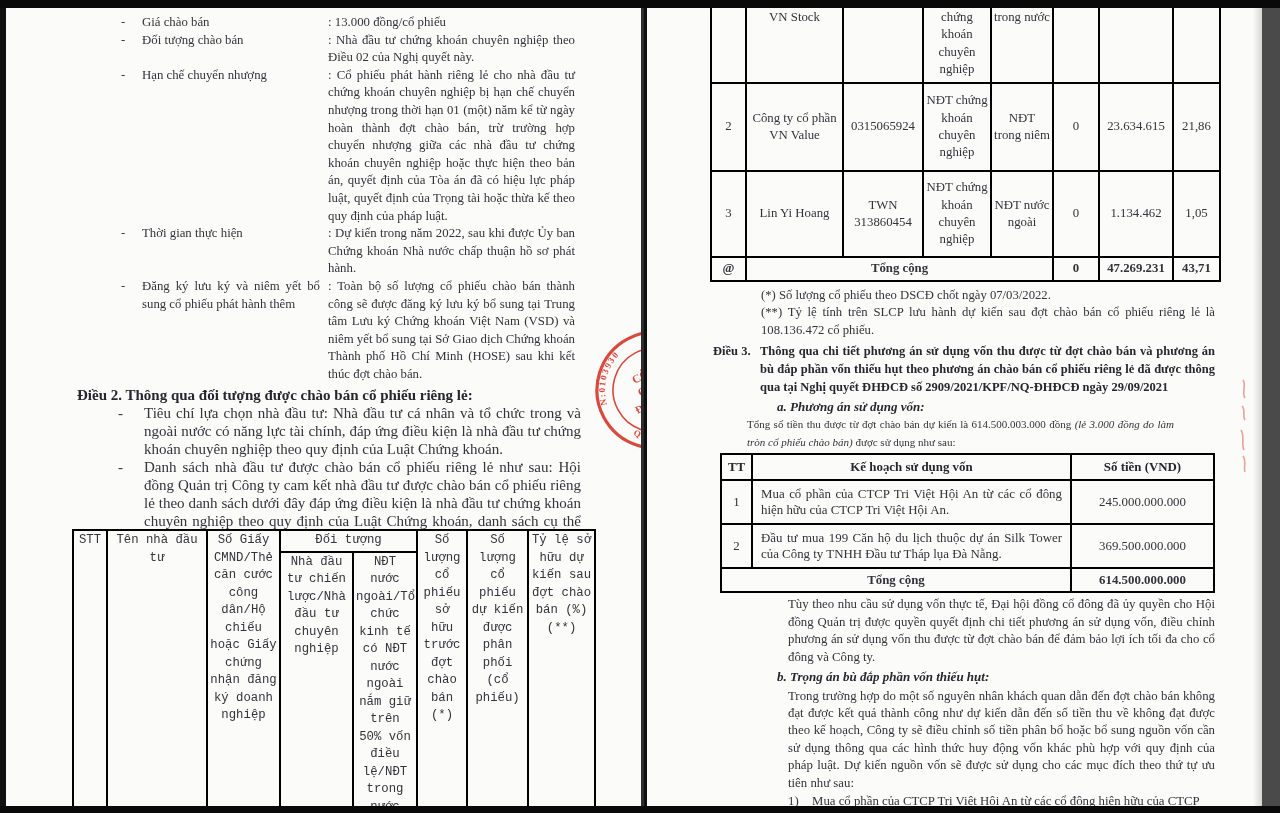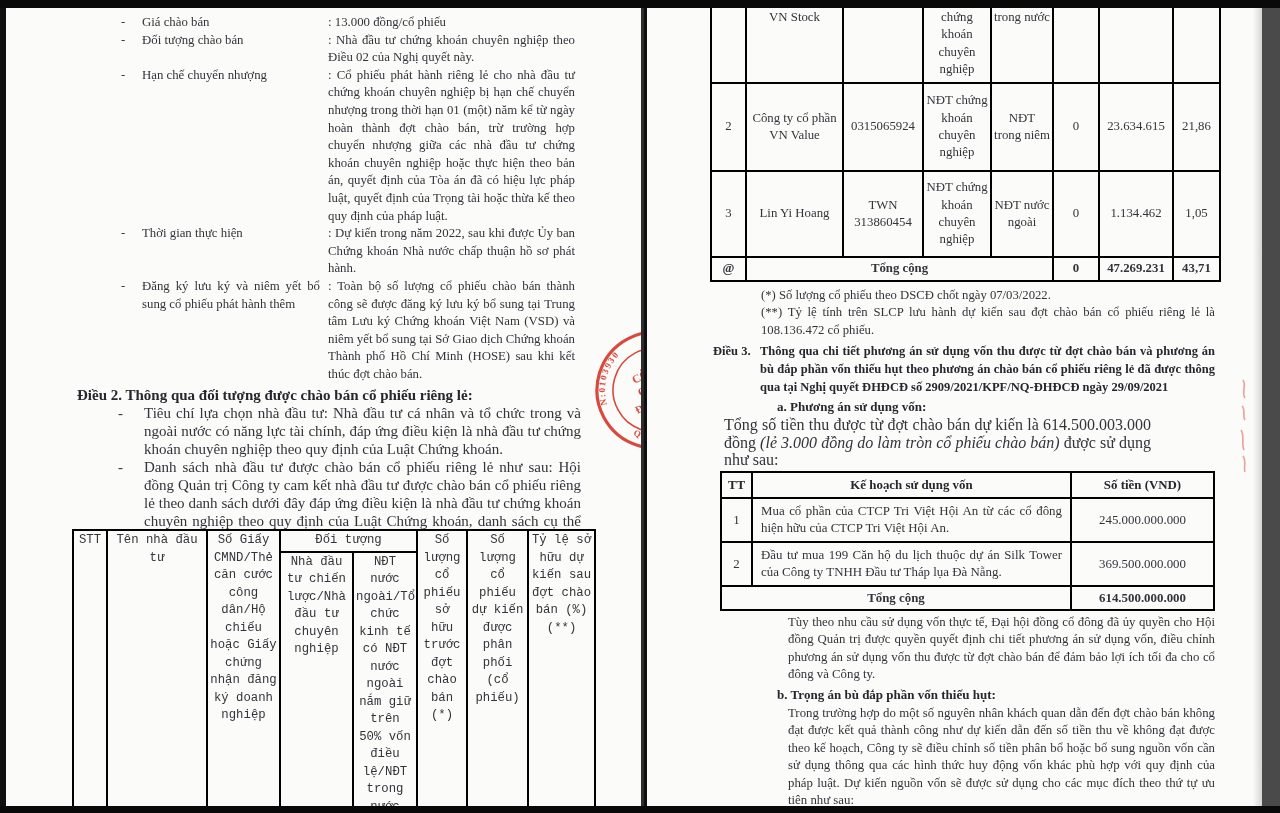--- a/index.html
+++ b/index.html
@@ -35,22 +35,22 @@
   .cont-table{margin-left:63px;width:509px;font-size:12.8px;line-height:17.4px;}
   .cont-table tr.r1 td{border-top:none;vertical-align:top;height:72px;}
   .cont-table tr.r2 td{vertical-align:middle;height:84px;}
   .cont-table tr.r3 td{vertical-align:middle;height:82px;}
   .cont-table tr.rt td{vertical-align:middle;height:20px;font-weight:bold;}
   .notes{margin:5px 0 0 114px;width:454px;font-size:12.7px;line-height:17.3px;text-align:justify;}
   .art3{display:flex;margin:3px 0 0 66px;width:502px;font-weight:bold;color:#26262e;
     font-size:12.5px;line-height:18px;}
   .art3-label{width:47px;flex:none;}
   .art3-text{flex:1;text-align:justify;}
-  .sec-head{margin:2px 0 0 130px;font-weight:bold;color:#26262e;font-size:13px;line-height:18.5px;}
-  .intro{margin:0 0 2px 77px;width:427px;font-size:16px;line-height:17.5px;text-align:justify;}
+  .sec-head{margin:2px 0 0 130px;font-weight:bold;color:#26262e;font-size:13px;line-height:18.5px;font-style:italic;}
+  .intro{margin:0 0 2px 100px;width:427px;font-size:11px;line-height:17.5px;text-align:justify;}
   .fund-table{margin-left:73px;width:493px;font-size:12.9px;line-height:16.5px;}
   .fund-table th{font-weight:bold;height:22px;vertical-align:middle;color:#26262e;}
   .fund-table td{vertical-align:middle;height:38px;}
   .fund-table td.plan{text-align:justify;padding:2px 8px;}
   .fund-table tr.ft td{height:20px;font-weight:bold;}
   .para{margin:3px 0 0 141px;width:427px;font-size:12.8px;line-height:17.4px;text-align:justify;}
   .num-item{display:flex;margin:1px 0 0 141px;width:427px;font-size:12.8px;line-height:17.4px;}
   .num-marker{width:24px;flex:none;}
   .num-text{flex:1;}
 

